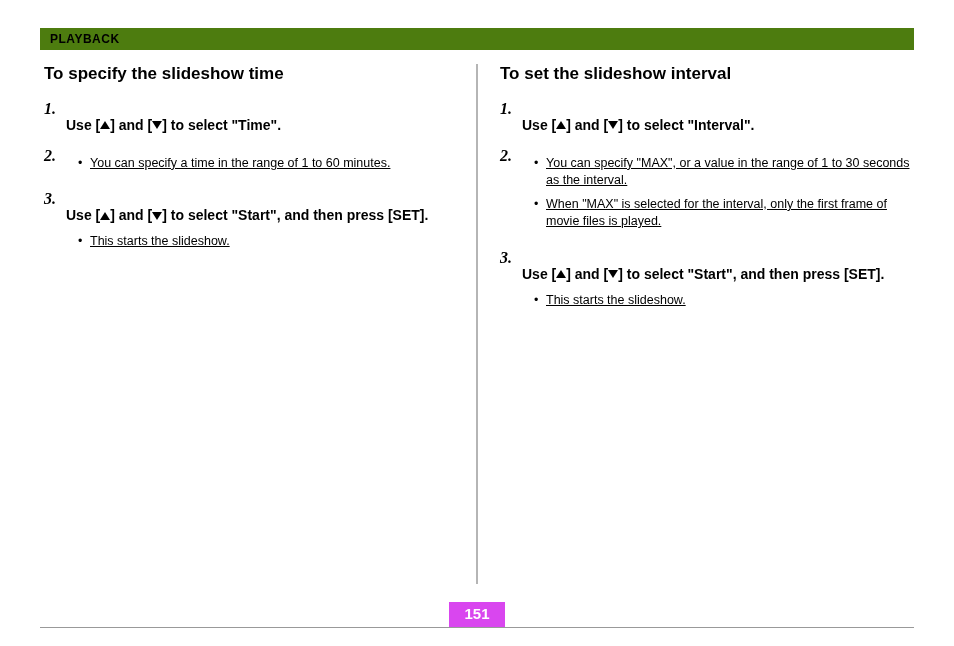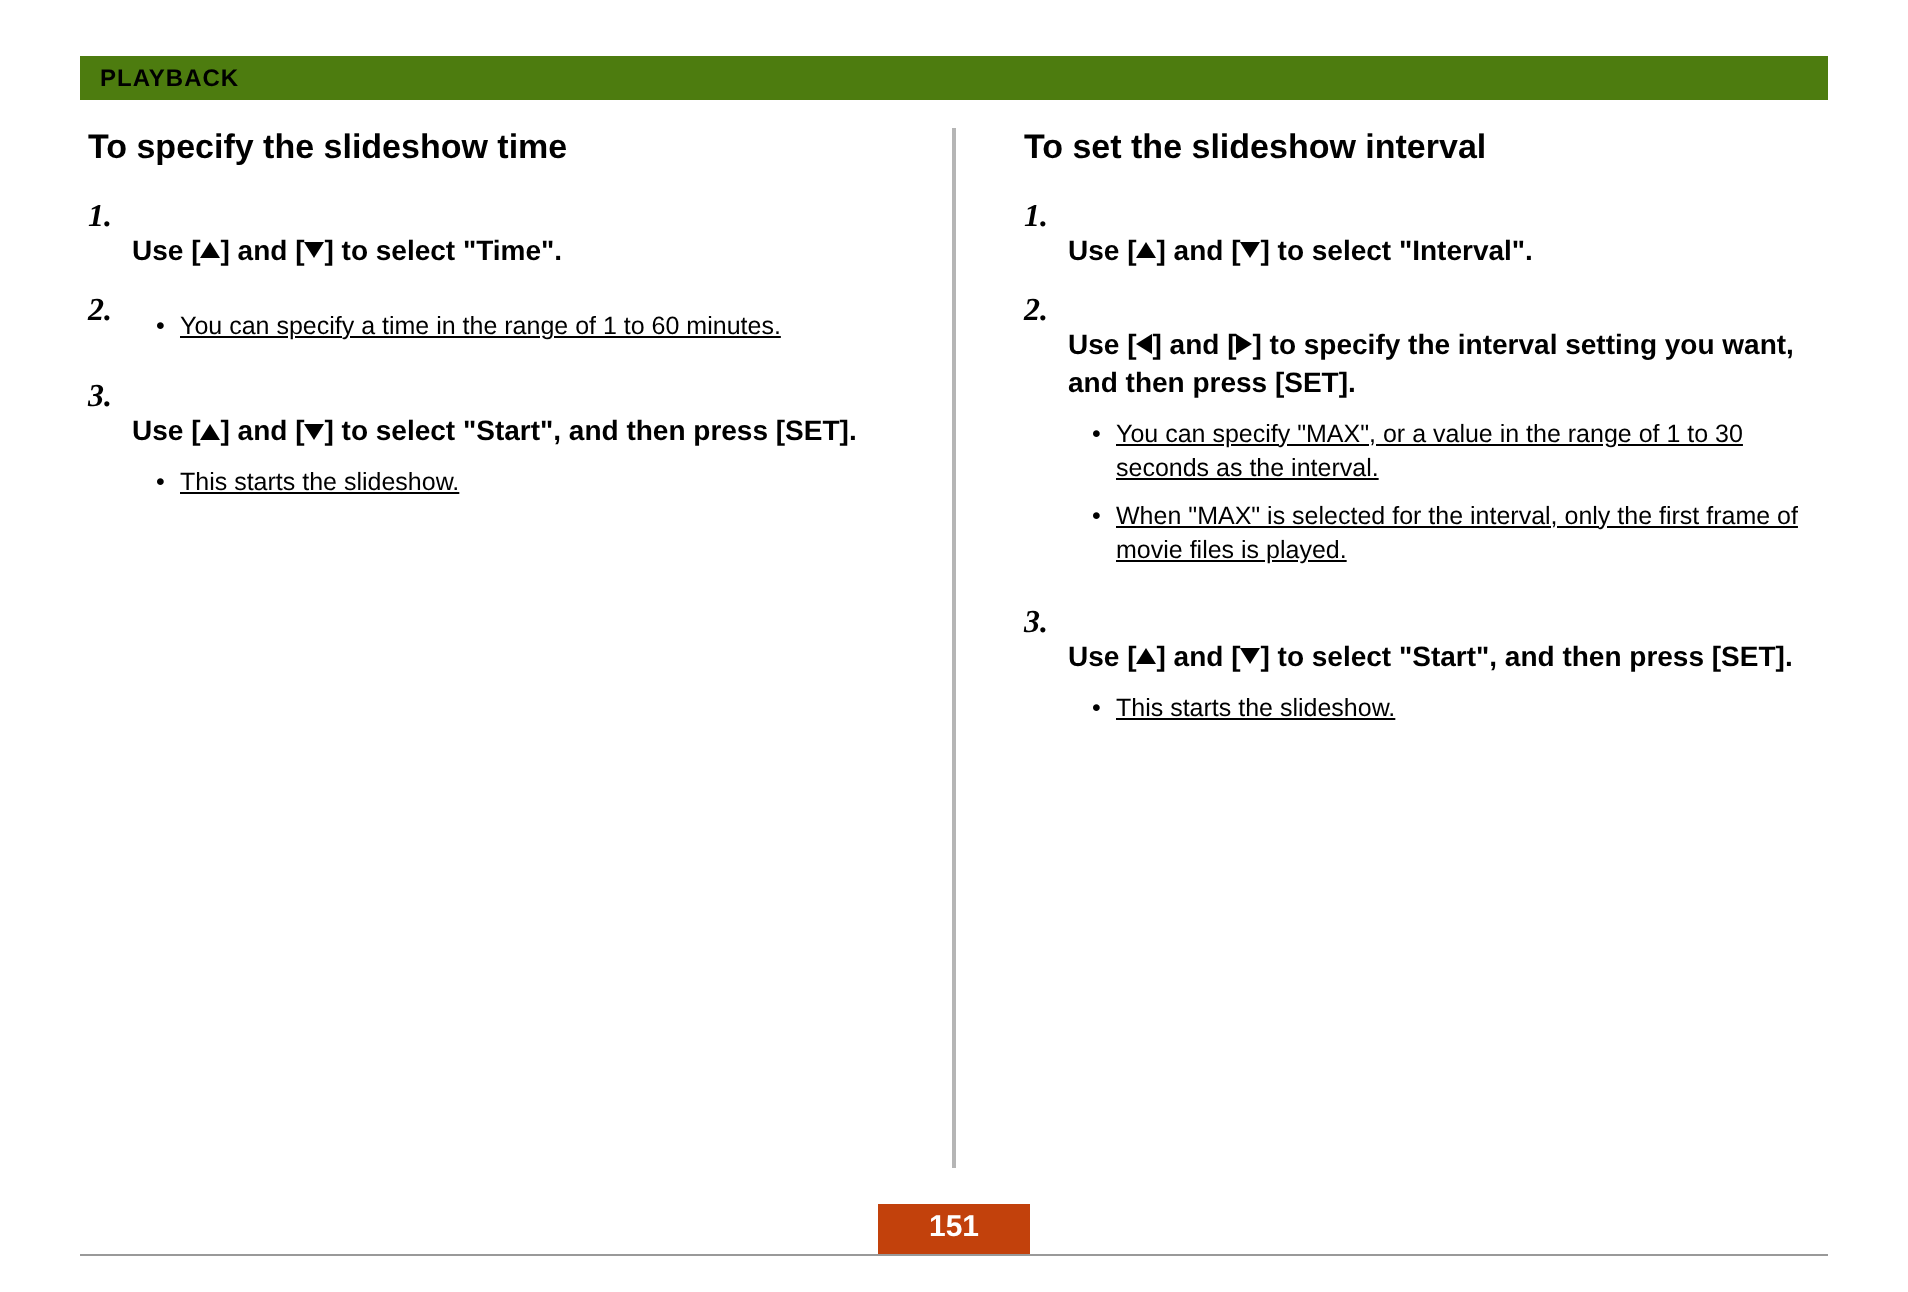--- a/index.html
+++ b/index.html
@@ -18,21 +18,21 @@
     .header-band {
       background: #4d7c0f;
       padding: 4px 10px;
       font-weight: bold;
       font-size: 12px;
       letter-spacing: 0.5px;
       margin-bottom: 14px;
     }
     .columns {
       display: flex;
-      gap: 30px;
+      gap: 18px;
       height: 520px;
     }
     .col {
       flex: 1;
       padding: 0 4px;
     }
     .divider {
       width: 2px;
       background: #b5b5b5;
       height: 100%;
@@ -112,25 +112,25 @@
     .footer {
       position: absolute;
       bottom: 18px;
       left: 40px;
       right: 40px;
     }
     .footer-line {
       border-top: 1px solid #999;
     }
     .page-box {
-      background: #c2410c;
+      background: #d946ef;
       color: #fff;
       font-weight: bold;
       font-size: 15px;
-      width: 76px;
+      width: 56px;
       text-align: center;
       padding: 3px 0 5px 0;
       margin: -14px auto 0 auto;
       position: relative;
     }
   </style>
 </head>
 <body>
 
 <div class="header-band">PLAYBACK</div>
@@ -181,23 +181,20 @@
       <div class="step-body">
         <div class="step-text">
           <span>Use [</span><span class="tri tri-up"></span><span>] and [</span><span class="tri tri-down"></span><span>] to select "Interval".</span>
         </div>
       </div>
     </div>
 
     <div class="step">
       <div class="step-num">2.</div>
       <div class="step-body">
-        <div class="step-text">
-          <span>Use [</span><span class="tri tri-left"></span><span>] and [</span><span class="tri tri-right"></span><span>] to specify the interval setting you want, and then press [SET].</span>
-        </div>
         <ul class="bullets">
           <li>You can specify "MAX", or a value in the range of 1 to 30 seconds as the interval.</li>
           <li>When "MAX" is selected for the interval, only the first frame of movie files is played.</li>
         </ul>
       </div>
     </div>
 
     <div class="step">
       <div class="step-num">3.</div>
       <div class="step-body">

